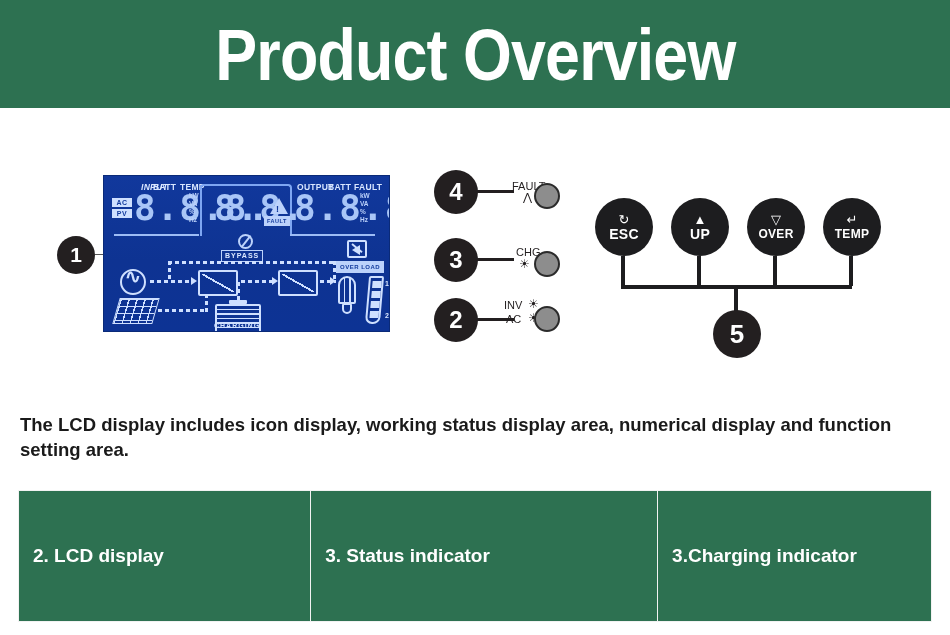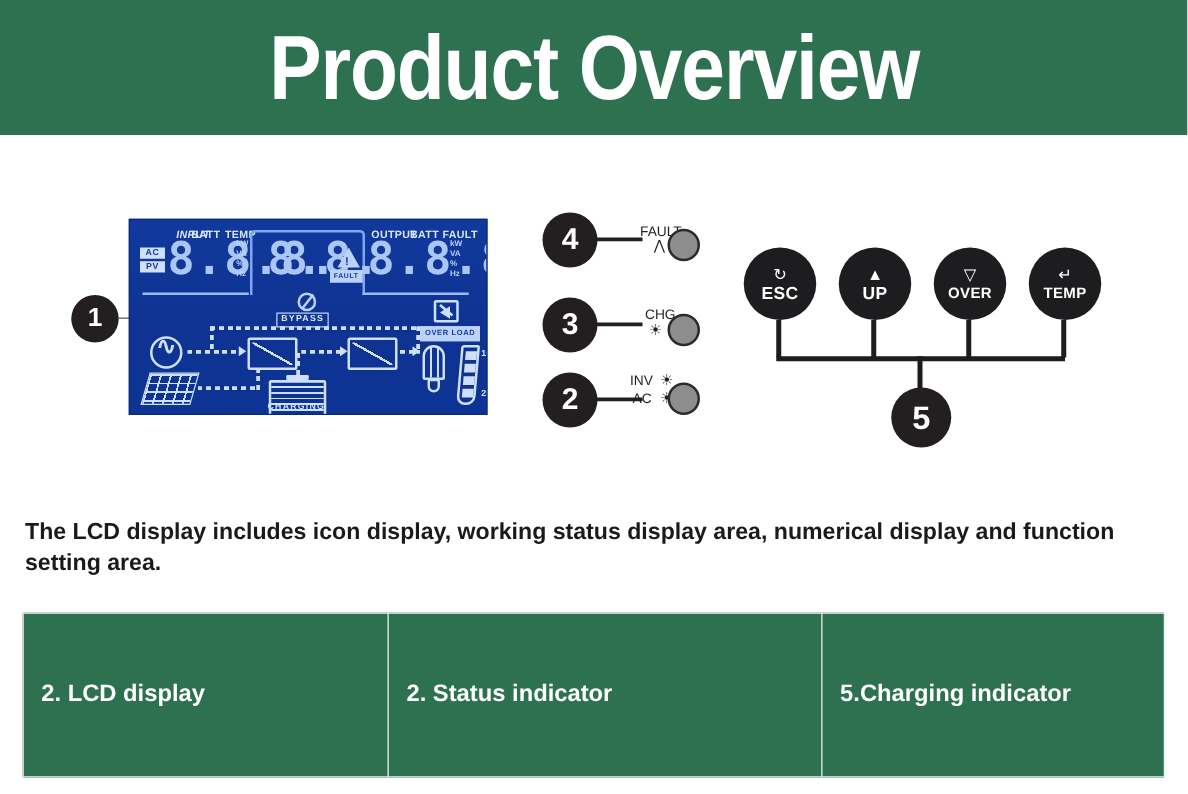--- a/index.html
+++ b/index.html
@@ -354,17 +354,17 @@
   <div class="brkt" style="left:734px;top:177px;width:4px;height:28px;"></div>
   <div class="callout" style="left:713px;top:202px;width:48px;height:48px;font-size:26px;">5</div>
 </div>
 
 <div class="desc">The LCD display includes icon display, working status display area, numerical display and function setting area.</div>
 
 <table class="tbl">
   <tbody>
       <tr>
     <td style="width:32%">2. LCD display</td>
-    <td style="width:38%">2. Status indicator</td>
-    <td style="width:30%">5.Charging indicator</td>
+    <td style="width:38%">3. Status indicator</td>
+    <td style="width:30%">3.Charging indicator</td>
   </tr>
 </tbody>
   </table>
 
 </body></html>

